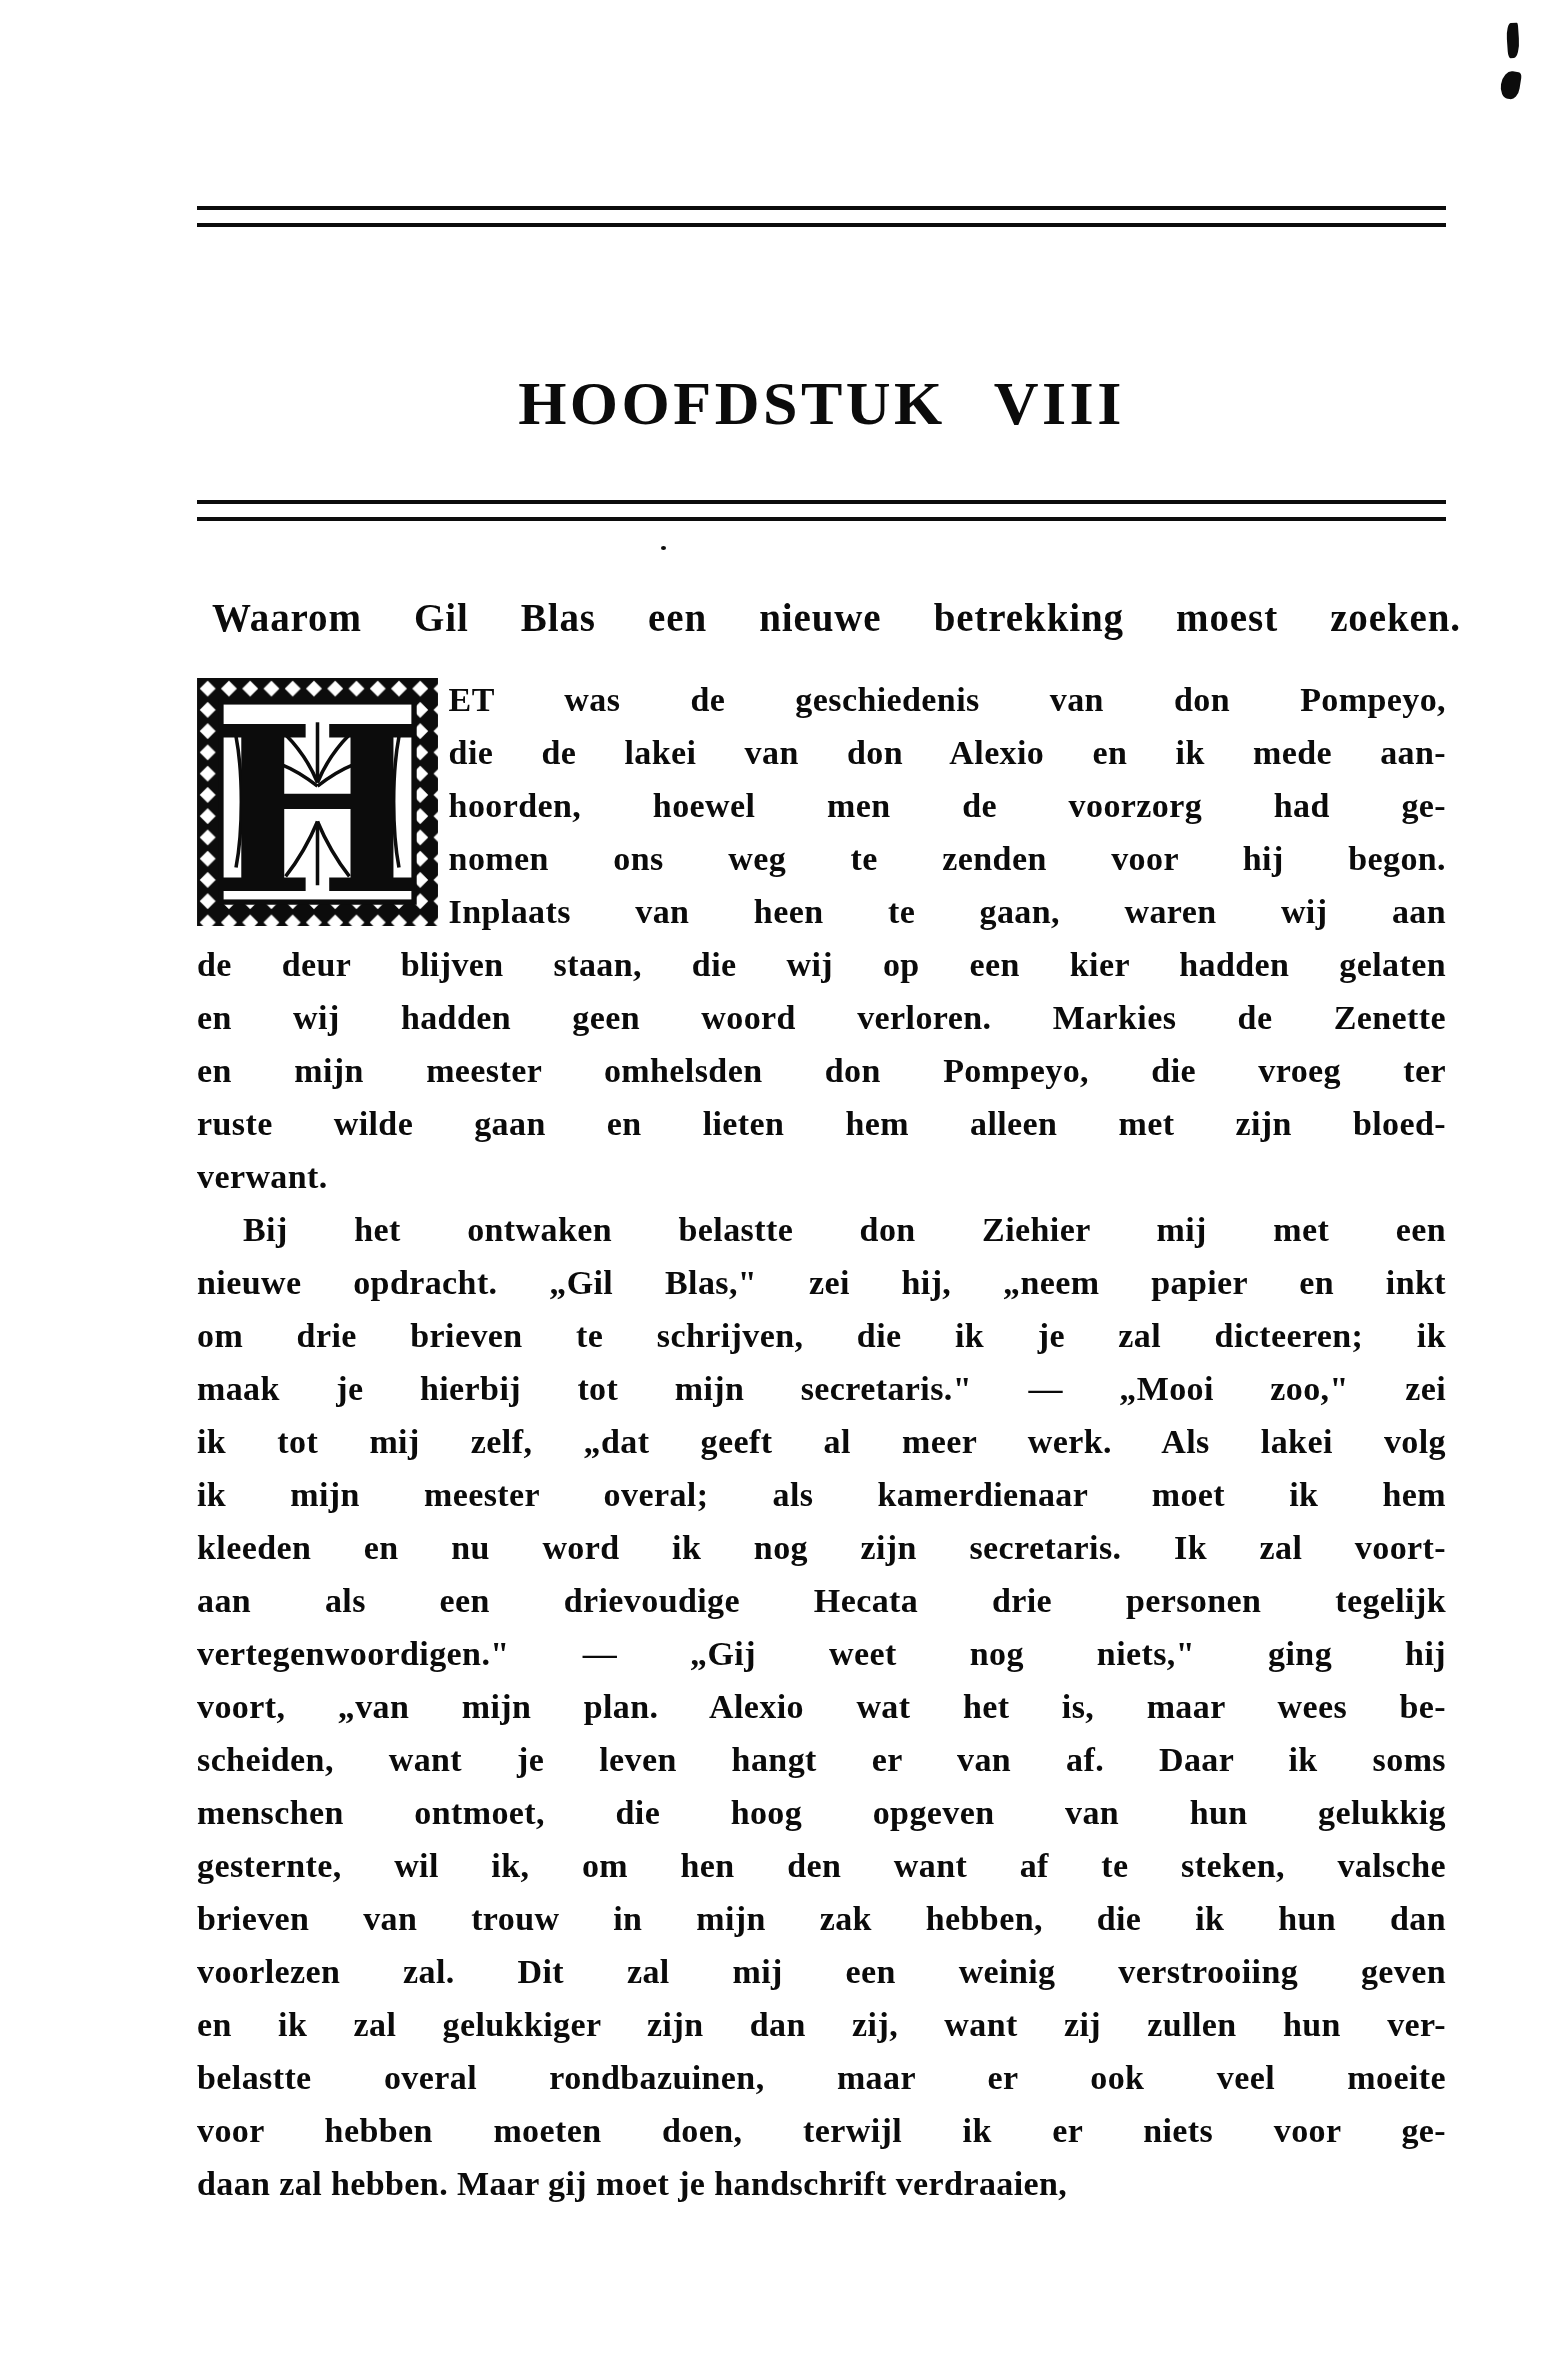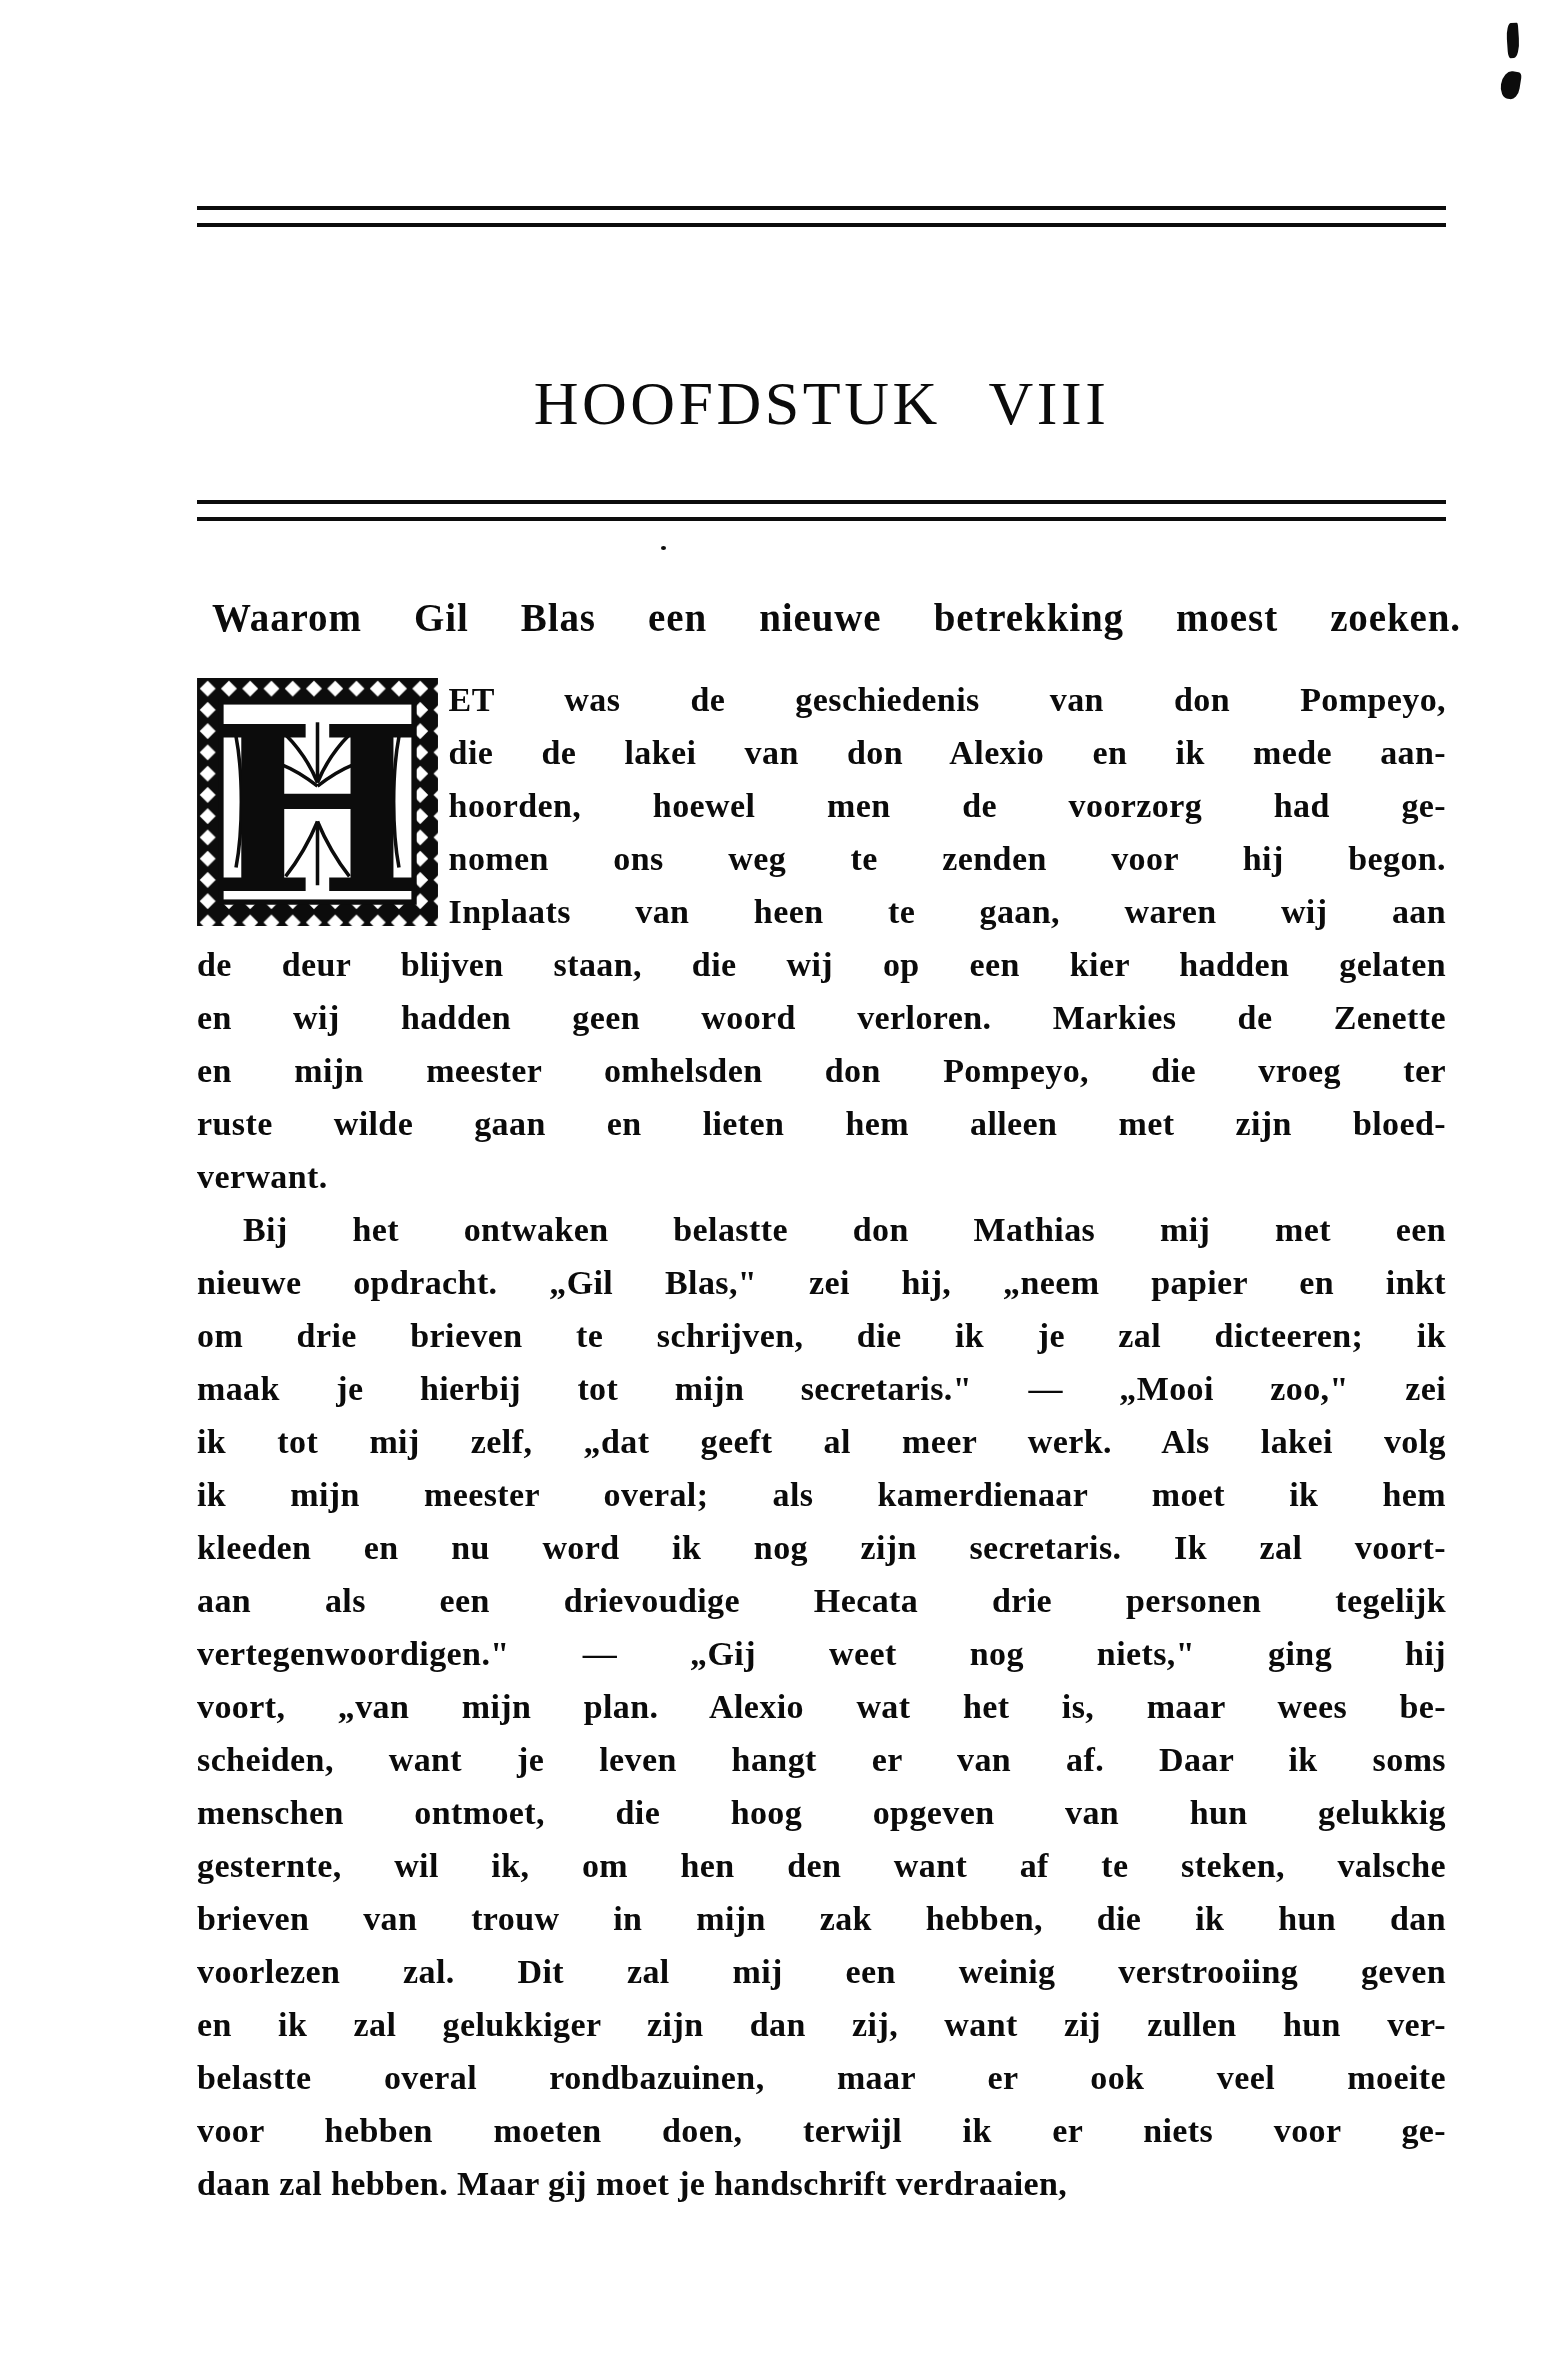--- a/index.html
+++ b/index.html
@@ -12,21 +12,21 @@
     overflow:hidden;
   }
   .double-rule{
     position:absolute;left:197px;width:1249px;height:13.3px;
     border-top:4.4px solid #0c0c0c;border-bottom:4.4px solid #0c0c0c;
   }
   .rule-top{top:206px;}
   .rule-mid{top:500px;}
   .chapter-title{
     position:absolute;left:197px;top:326px;width:1249px;
-    text-align:center;font-weight:normal;font-size:62px;
+    text-align:center;font-weight:bold;font-size:62px;
     letter-spacing:3.5px;word-spacing:30px;white-space:nowrap;
   }
   .chapter-subtitle{
     position:absolute;left:197px;top:563px;width:1249px;
     font-weight:bold;font-size:39px;letter-spacing:0.9px;
     text-align:justify;text-align-last:justify;margin-left:15px;
   }
   .body-text{
     position:absolute;left:197px;top:673px;width:1249px;
     font-size:34px;line-height:53px;letter-spacing:0.4px;
@@ -96,21 +96,21 @@
           <div class="line">de deur blijven staan, die wij op een kier hadden gelaten</div>
           <div class="line">en wij hadden geen woord verloren. Markies de Zenette</div>
           <div class="line">en mijn meester omhelsden don Pompeyo, die vroeg ter</div>
           <div class="line">ruste wilde gaan en lieten hem alleen met zijn bloed-</div>
           <div class="line flush">verwant.</div>
         </div>
     </div>
 
     <div class="para">
       <div class="lines">
-          <div class="line indent">Bij het ontwaken belastte don Mathias mij met een</div>
+          <div class="line indent">Bij het ontwaken belastte don Ziehier mij met een</div>
           <div class="line">nieuwe opdracht. „Gil Blas," zei hij, „neem papier en inkt</div>
           <div class="line">om drie brieven te schrijven, die ik je zal dicteeren; ik</div>
           <div class="line">maak je hierbij tot mijn secretaris." — „Mooi zoo," zei</div>
           <div class="line">ik tot mij zelf, „dat geeft al meer werk. Als lakei volg</div>
           <div class="line">ik mijn meester overal; als kamerdienaar moet ik hem</div>
           <div class="line">kleeden en nu word ik nog zijn secretaris. Ik zal voort-</div>
           <div class="line">aan als een drievoudige Hecata drie personen tegelijk</div>
           <div class="line">vertegenwoordigen." — „Gij weet nog niets," ging hij</div>
           <div class="line">voort, „van mijn plan. Alexio wat het is, maar wees be-</div>
           <div class="line">scheiden, want je leven hangt er van af. Daar ik soms</div>

